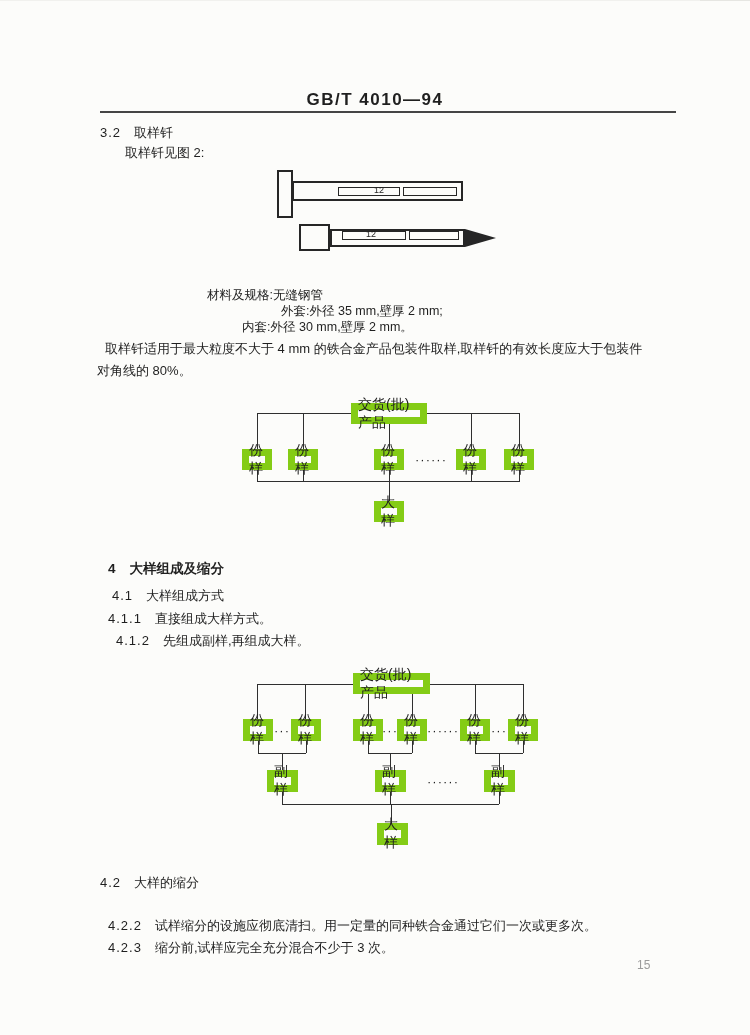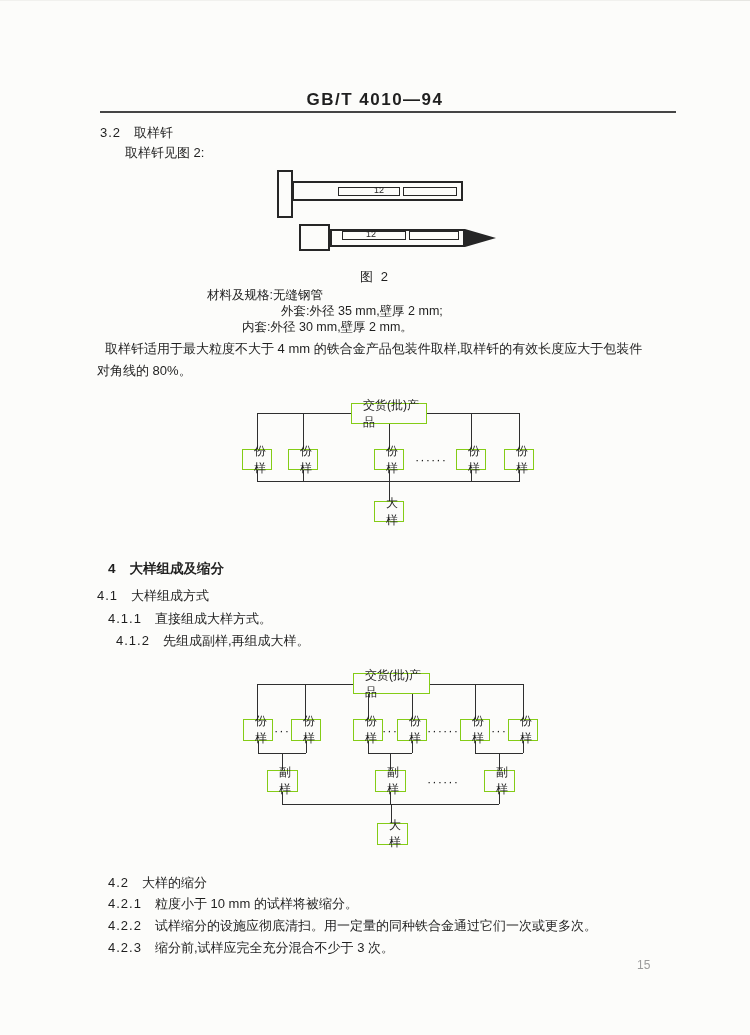--- a/index.html
+++ b/index.html
@@ -8,23 +8,23 @@
     background:#fcfcfa; overflow:hidden;
     font-family:Liberation Sans, sans-serif;
     color:#1f1f1f;
   }
   .t{position:absolute; white-space:nowrap; font-size:13px; line-height:1;}
   .cnum{letter-spacing:1px; margin-right:13px;}
   .bold{font-weight:bold;}
   .hl,.vl{position:absolute; background:#2f2f2f;}
   .hl{height:1px;} .vl{width:1px;}
   .fbox{
-    position:absolute; box-sizing:border-box; border:1px solid #84cc16;
+    position:absolute; box-sizing:border-box; border:7px solid #84cc16;
     display:flex; align-items:center; justify-content:center;
-    font-size:12px; background:#fcfcfa; z-index:2;padding-left:11px;
+    font-size:14px; background:#fcfcfa; z-index:2;
   }
   .dots{position:absolute; font-size:13px; letter-spacing:1px; text-align:center; z-index:2;}
   .rect{position:absolute; box-sizing:border-box; border:2px solid #262626; background:#fcfcfa;}
   .slot{position:absolute; box-sizing:border-box; border:1px solid #262626; background:#fcfcfa;}
   .dim{position:absolute; font-size:9px; line-height:1; z-index:3;}
   .tip{
     position:absolute; width:0; height:0;
     border-top:9px solid transparent; border-bottom:9px solid transparent;
     border-left:31px solid #262626;
   }
@@ -64,21 +64,20 @@
     <div class="dim" style="left:374px;top:186px;">12</div>
 
     <div class="rect" style="left:299px;top:224px;width:31px;height:27px;"></div>
     <div class="rect" style="left:330px;top:229px;width:135px;height:18px;"></div>
     <div class="tip" style="left:465px;top:229px;"></div>
     <div class="slot" style="left:342px;top:231px;width:64px;height:9px;"></div>
     <div class="slot" style="left:409px;top:231px;width:50px;height:9px;"></div>
     <div class="dim" style="left:366px;top:230px;">12</div>
   </div>
 
-  <div class="caption" style="top:268px;">图 2</div>
 
   <div class="t spec" style="left:207px;top:289px;">材料及规格:无缝钢管</div>
   <div class="t spec" style="left:242px;top:305px;margin-left:39px;">外套:外径 35 mm,壁厚 2 mm;</div>
   <div class="t spec" style="left:242px;top:321px;">内套:外径 30 mm,壁厚 2 mm。</div>
 
   <div class="t" style="left:105px;top:342px;">取样钎适用于最大粒度不大于 4 mm 的铁合金产品包装件取样,取样钎的有效长度应大于包装件</div>
   <div class="t" style="left:97px;top:364px;">对角线的 80%。</div>
 
   <div>
     <div class="fbox" style="left:351px;top:403px;width:76px;height:21px;">交货(批)产品</div>
@@ -103,21 +102,21 @@
     <i class="vl" style="left:471px;top:470px;height:11px;"></i>
     <i class="vl" style="left:519px;top:470px;height:11px;"></i>
     <i class="hl" style="left:257px;top:481px;width:263px;"></i>
 
     <div class="fbox" style="left:374px;top:501px;width:30px;height:21px;">大样</div>
   </div>
 
   <div class="t bold" style="left:108px;top:562px;font-size:13.5px;">
     <span class="cnum">4</span><span>大样组成及缩分</span>
   </div>
-  <div class="t" style="left:97px;top:589px;text-align:center;">
+  <div class="t" style="left:112px;top:589px;text-align:center;">
     <span class="cnum">4.1</span><span>大样组成方式</span>
   </div>
   <div class="t" style="left:108px;top:612px;">
     <span class="cnum">4.1.1</span><span>直接组成大样方式。</span>
   </div>
   <div class="t" style="left:116px;top:634px;">
     <span class="cnum">4.1.2</span><span>先组成副样,再组成大样。</span>
   </div>
 
   <div>
@@ -162,25 +161,22 @@
 
     <i class="vl" style="left:282px;top:792px;height:12px;"></i>
     <i class="vl" style="left:390px;top:792px;height:12px;"></i>
     <i class="vl" style="left:499px;top:792px;height:12px;"></i>
     <i class="hl" style="left:282px;top:804px;width:217px;"></i>
     <i class="vl" style="left:391px;top:804px;height:19px;"></i>
 
     <div class="fbox" style="left:377px;top:823px;width:31px;height:22px;">大样</div>
   </div>
 
-  <div class="t" style="left:108px;top:876px;">
+  <div class="t" style="left:100px;top:876px;">
     <span class="cnum">4.2</span><span>大样的缩分</span>
-  </div>
-  <div class="t" style="left:108px;top:897px;">
-    <span class="cnum">4.2.1</span><span>粒度小于 10 mm 的试样将被缩分。</span>
   </div>
   <div class="t" style="left:108px;top:919px;">
     <span class="cnum">4.2.2</span><span>试样缩分的设施应彻底清扫。用一定量的同种铁合金通过它们一次或更多次。</span>
   </div>
   <div class="t" style="left:108px;top:941px;">
     <span class="cnum">4.2.3</span><span>缩分前,试样应完全充分混合不少于 3 次。</span>
   </div>
 
   <div class="pageno" style="left:637px;top:958px;">15</div>
 

